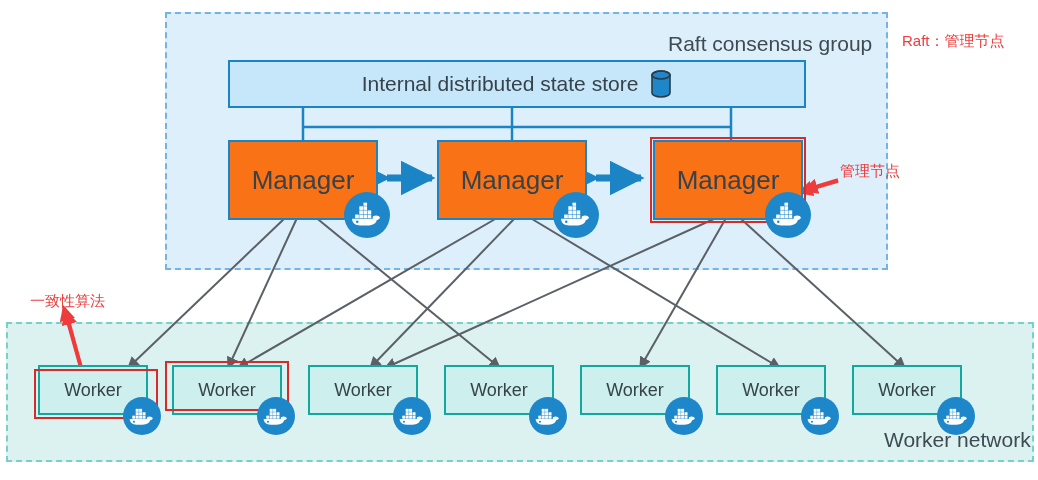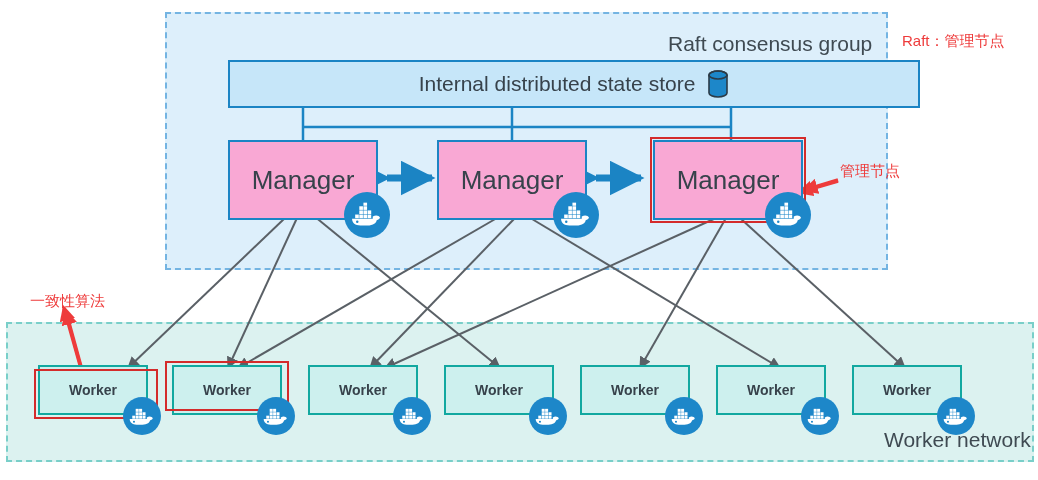--- a/index.html
+++ b/index.html
@@ -44,30 +44,29 @@
   .node{
     position:absolute;
     display:flex;
     align-items:center;
     justify-content:center;
     color:#37424b;
     white-space:nowrap;
   }
   .manager{
     width:150px; height:80px;
-    background:#f9a8d4;
+    background:#f97316;
     border:2px solid #1b84c4;
     font-size:26px;
   }
   .worker{
     width:110px; height:50px;
     background:#cdf0ee;
     border:2px solid #12a8a0;
-    font-size:14px;
-    font-weight:bold;
+    font-size:18px;
   }
   
   .redbox{
     position:absolute;
     border:2.5px solid #d42b2b;
     background:transparent;
     pointer-events:none;
   }
   
   .whale{
@@ -76,21 +75,21 @@
     border-radius:50%;
     background:#1d87c9;
     display:flex; align-items:center; justify-content:center;
   }
   .whale.small{ width:38px; height:38px; }
   .whale svg{ width:72%; height:72%; display:block; }
 
   
   #state-store{
     position:absolute;
-    left:228px; top:60px; width:692px; height:48px;
+    left:228px; top:60px; width:578px; height:48px;
     background:#c6e6f9;
     border:2px solid #1b84c4;
     display:flex; align-items:center; justify-content:center;
     gap:12px;
     font-size:21px; color:#37424b;
   }
   .db-icon{ width:22px; height:28px; display:block; }
 
   
   .ann{

